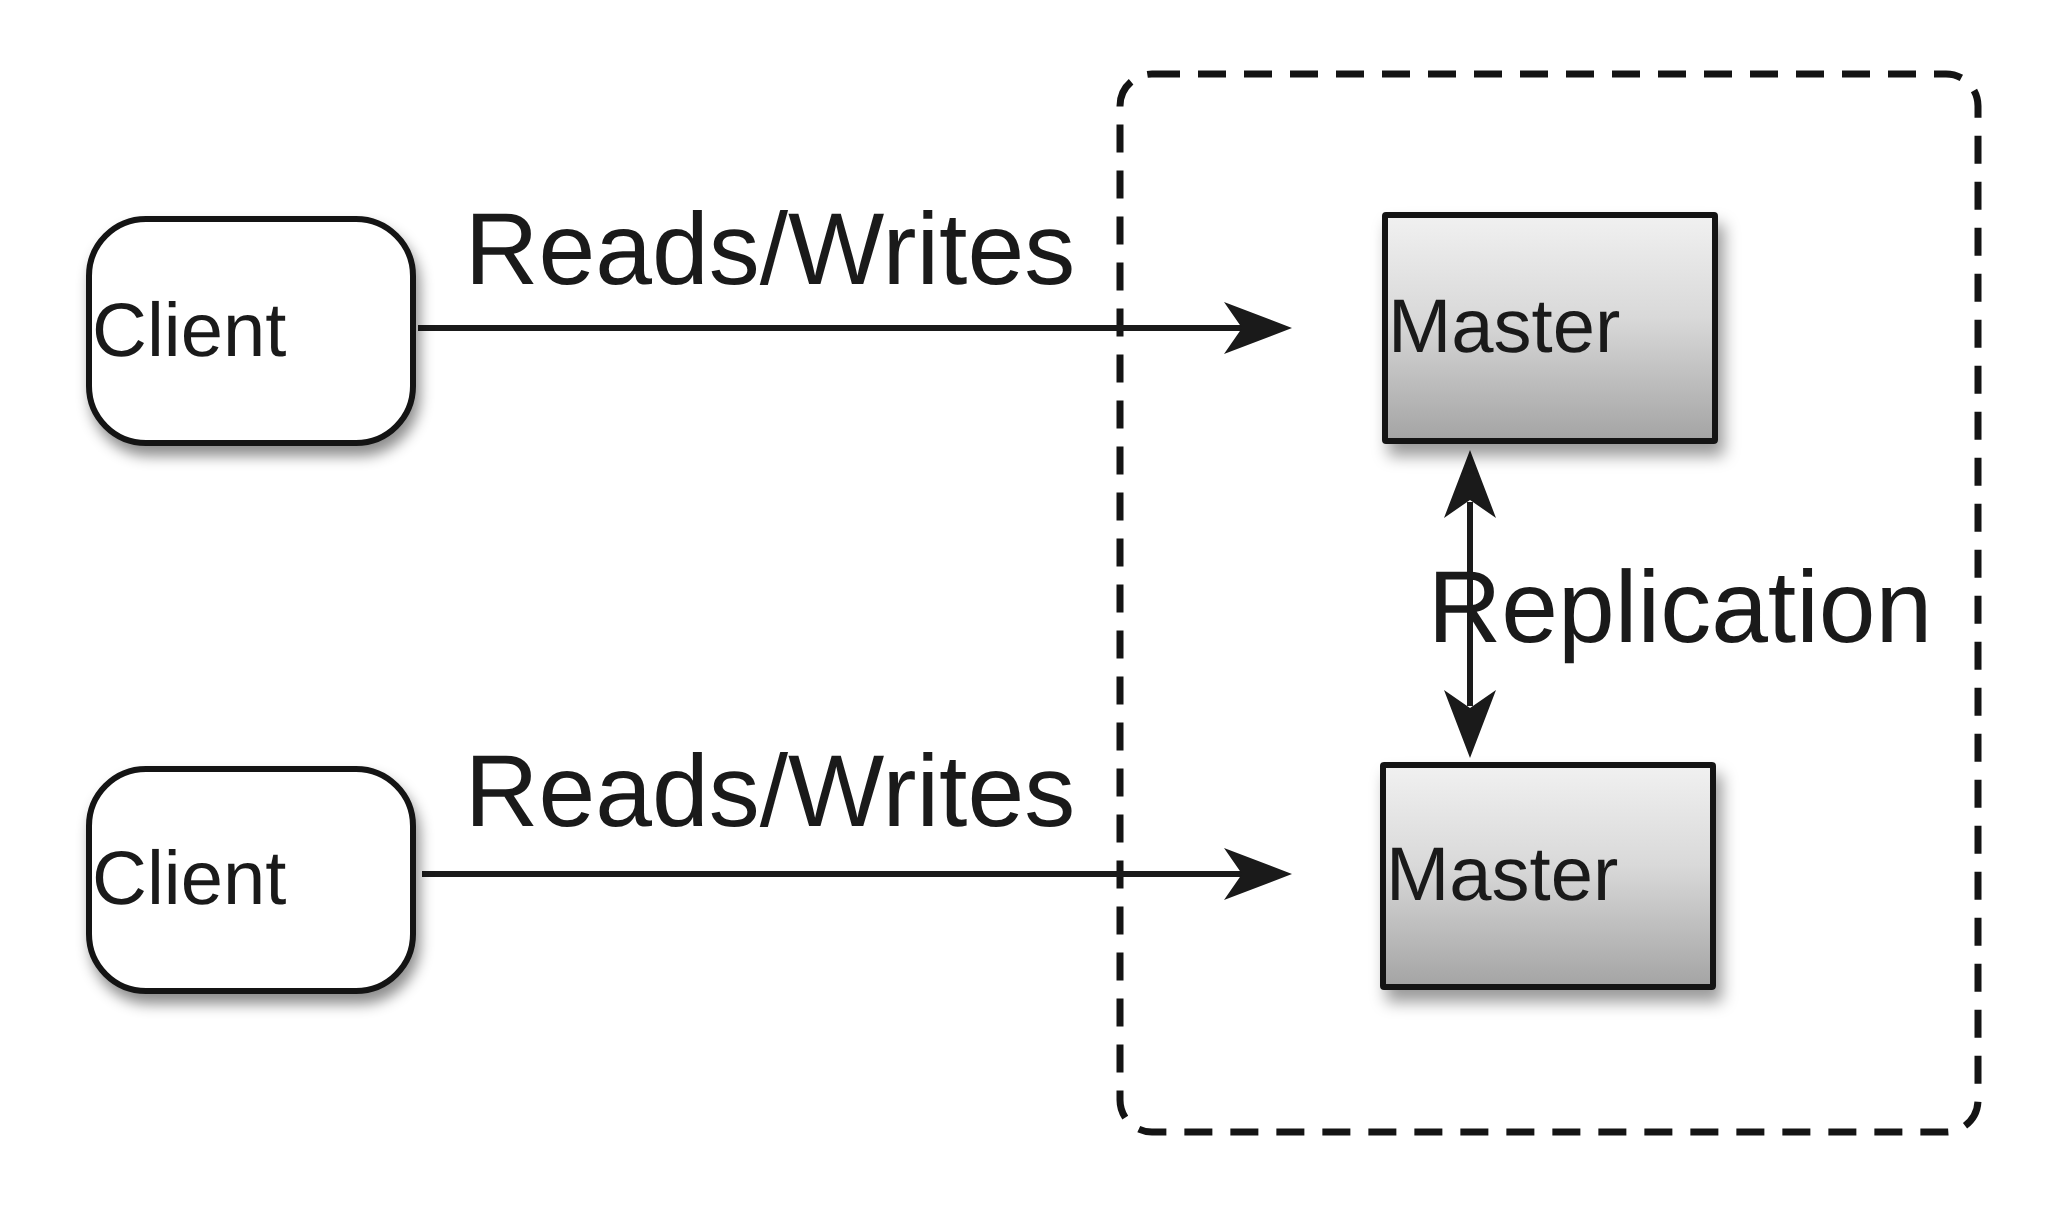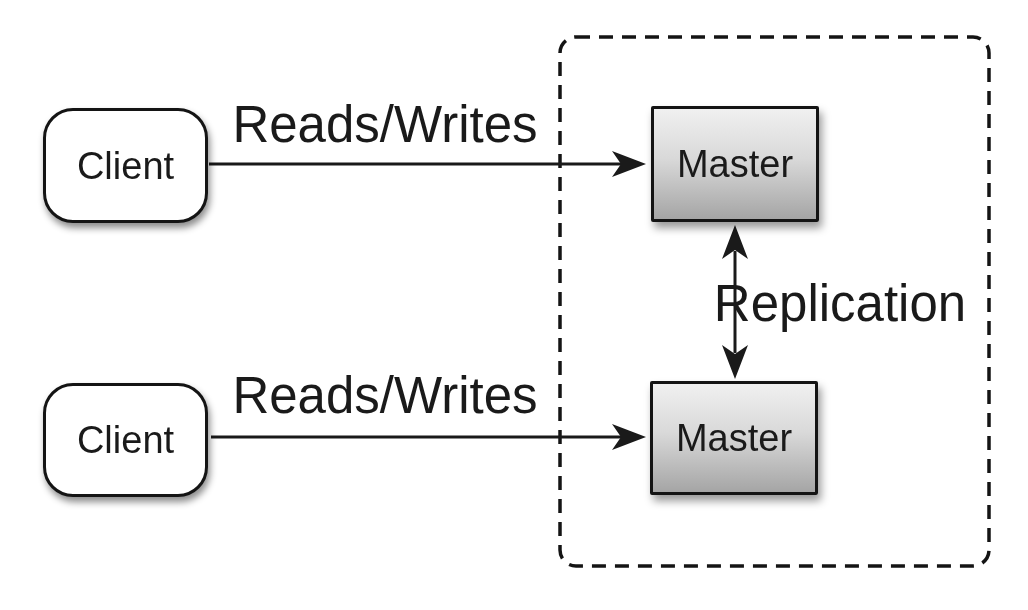--- a/index.html
+++ b/index.html
@@ -20,36 +20,36 @@
     position: absolute;
     left: 0;
     top: 0;
     width: 1028px;
     height: 610px;
   }
   .node {
     position: absolute;
     display: flex;
     align-items: center;
-    justify-content: center;
     font-size: 38px;
     line-height: 1;
     color: #1a1a1a;
     box-sizing: border-box;
     border: 3.5px solid #141414;
   }
   .node-client {
     background: #ffffff;
     border-radius: 30px;
     box-shadow: 2px 5px 7px rgba(0,0,0,0.45);
   }
   .node-master {
     background: linear-gradient(180deg, #f0f0f0 0%, #d9d9d9 45%, #a5a5a5 100%);
     border-radius: 2px;
     box-shadow: 3px 6px 8px rgba(0,0,0,0.40);
+    margin-left: 40px;
   }
   .edge-label {
     position: absolute;
     display: flex;
     align-items: center;
     justify-content: center;
     font-size: 51px;
     line-height: 1;
     color: #1a1a1a;
     white-space: nowrap;

